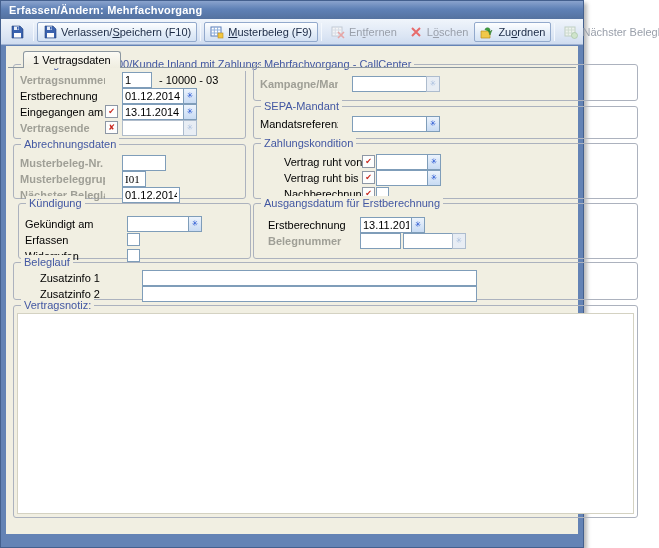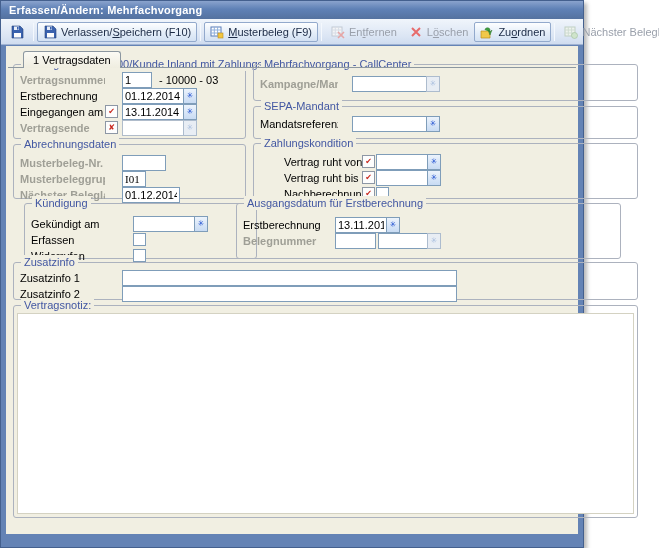--- a/index.html
+++ b/index.html
@@ -226,21 +226,21 @@
         <div class="row">
           <span class="lab lab-r">Nachberechnung</span>
           <span class="slot-r">
                 <button class="mini"><span>✔</span></button>
               </span>
           <span class="cb"></span>
         </div>
       </div>
     </div>
 
-    <div class="group" style="left:18px;top:157px;width:233px;height:56px;">
+    <div class="group" style="left:12px;top:157px;width:233px;height:56px;">
       <span class="cap">Kündigung</span>
       <div style="padding-top:12px;">
         <div class="row">
           <span class="lab lab-l">Gekündigt am</span>
           <span class="slot-l"></span>
           <input class="txt" style="width: 62px;" value="">
           <button class="pick"><span>✳</span></button>
         </div>
         <div class="row">
           <span class="lab lab-l">Erfassen</span>
@@ -248,42 +248,42 @@
           <span class="cb"></span>
         </div>
         <div class="row">
           <span class="lab lab-l">Widerrufen</span>
           <span class="slot-l"></span>
           <span class="cb"></span>
         </div>
       </div>
     </div>
 
-    <div class="group" style="left:230px;top:157px;width:385px;height:56px;">
+    <div class="group" style="left:247px;top:157px;width:385px;height:56px;padding-left:8px;">
       <span class="cap">Ausgangsdatum für Erstberechnung</span>
       <div style="padding-top:13px;">
         <div class="row">
           <span class="lab lab-r">Erstberechnung zum</span>
           <span class="slot-r"></span>
           <input class="txt" style="width: 52px;" value="13.11.2014">
           <button class="pick"><span>✳</span></button>
         </div>
         <div class="row">
           <span class="lab lab-r dis">Belegnummer</span>
           <span class="slot-r"></span>
           <input class="txt" style="width: 41px;" value="">
           <input class="txt" style="width: 50px; margin-left: 2px;" value="">
           <button class="pick dis"><span>✳</span></button>
         </div>
       </div>
     </div>
 
     <div class="group" style="left:7px;top:216px;width:625px;height:38px;">
-      <span class="cap">Zusatzinfo</span>
-      <div style="padding-top:7px;">
+      <span class="cap">Beleglauf</span>
+      <div style="padding-top:7px;margin-left:20px;">
         <div class="row">
           <span class="lab lab-l">Zusatzinfo 1</span>
           <span class="slot-l"></span>
           <input class="txt" style="width: 335px;" value="">
         </div>
         <div class="row">
           <span class="lab lab-l">Zusatzinfo 2</span>
           <span class="slot-l"></span>
           <input class="txt" style="width: 335px;" value="">
         </div>

